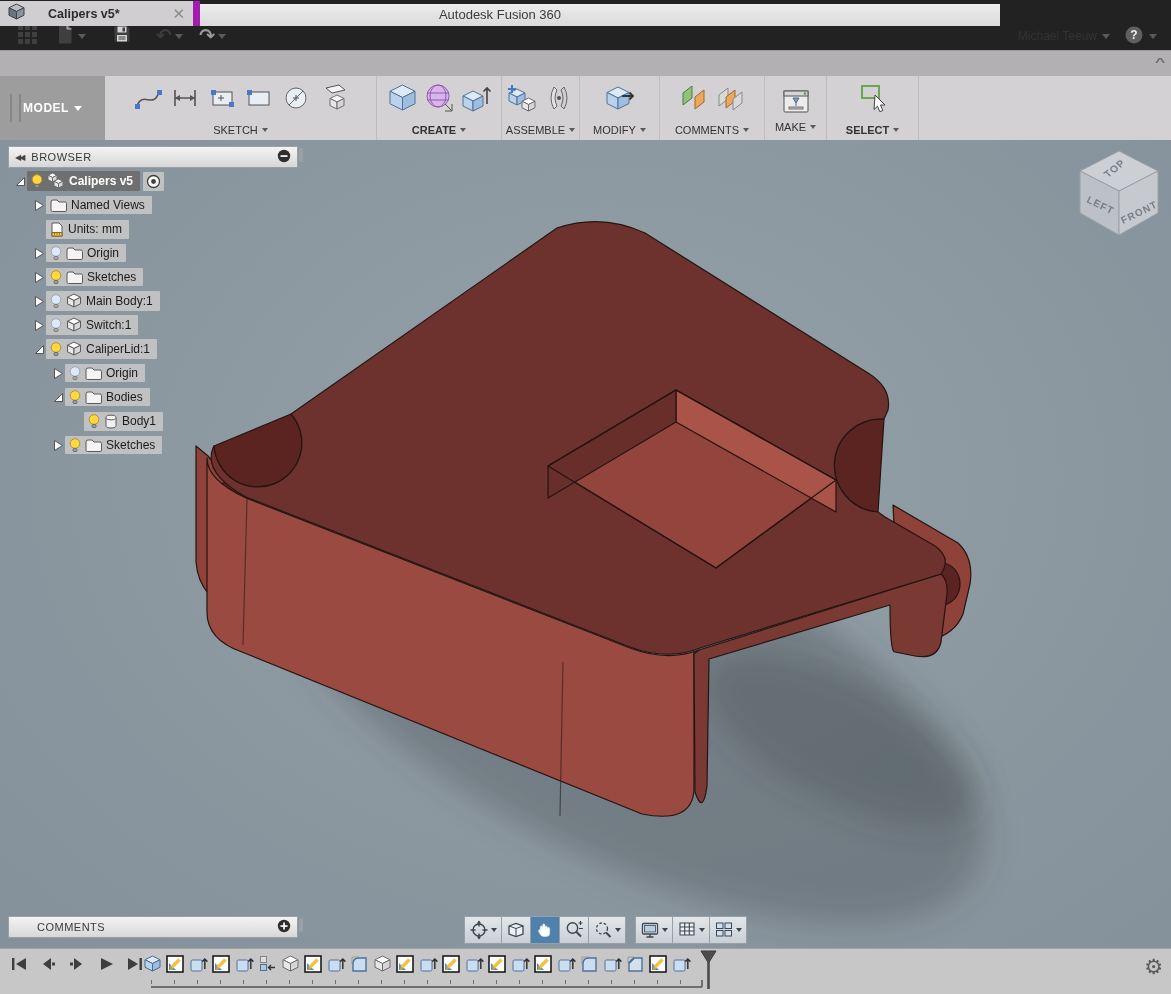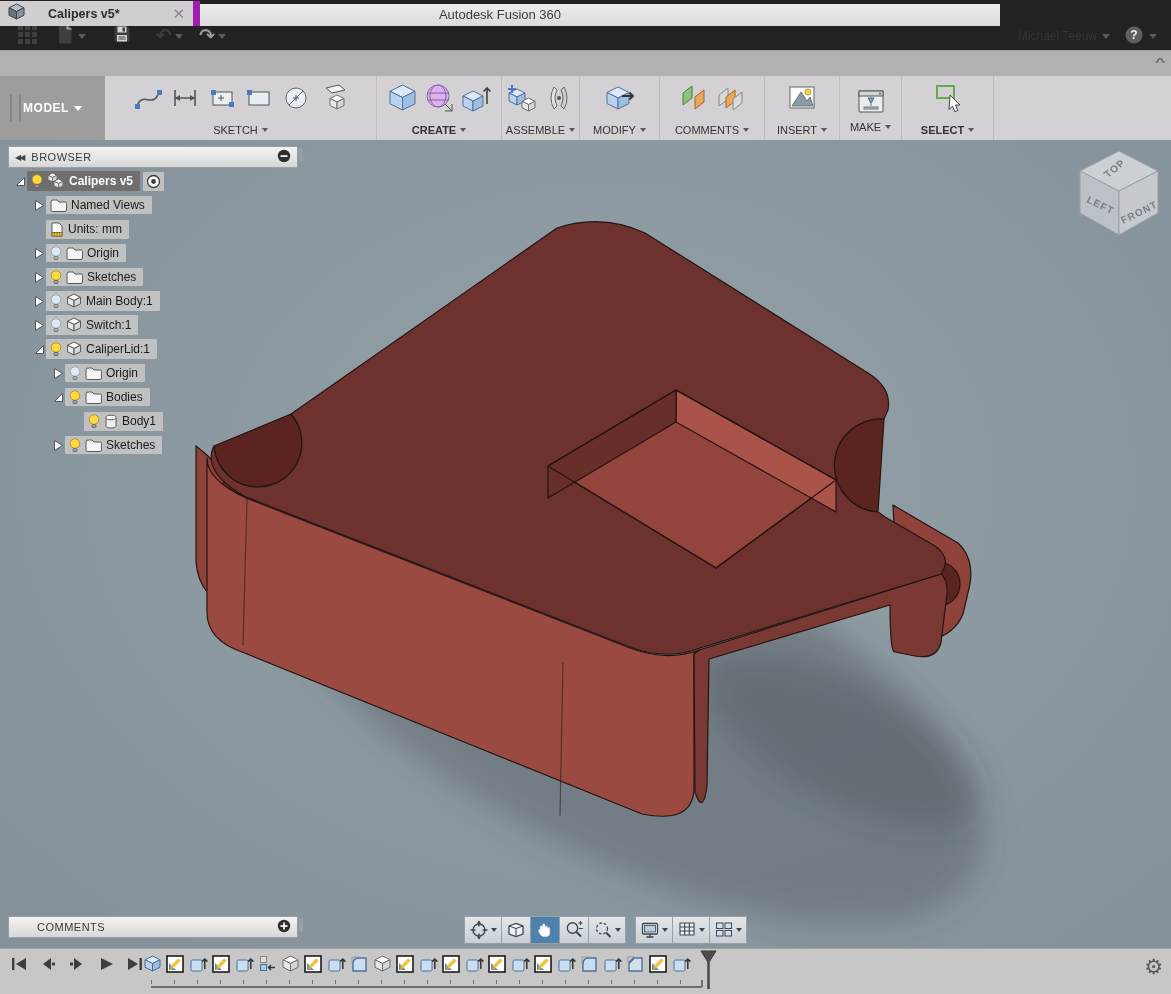--- a/index.html
+++ b/index.html
@@ -300,35 +300,20 @@
               <polygon points="11,26 11,15 20,8 20,19" fill="#eaa75e" stroke="#a3672a"></polygon>
               <polygon points="18,28 18,17 27,10 27,21" fill="#d9d9d9" stroke="#888"></polygon>
             </svg>
           </span>
         </div>
         <div class="rg-label">
           <span>COMMENTS</span>
           <span class="caret"></span>
         </div>
       </div>
-      <div class="ribbon-group" style="width: 75px;">
-        <div class="rg-icons">
-          <span class="icn" style="display: inline-flex;">
-            <svg width="32" height="32" viewBox="0 0 32 32">
-              <rect x="4" y="5" width="24" height="21" fill="#fdfdfd" stroke="#666"></rect>
-              <polygon points="6,24 15,10 21,19 24,15 27,24" fill="#8b9aa7" stroke="#69767f"></polygon>
-              <circle cx="22" cy="10" r="3" fill="#f2d24e" stroke="#c3a32a"></circle>
-            </svg>
-          </span>
-        </div>
-        <div class="rg-label">
-          <span>INSERT</span>
-          <span class="caret"></span>
-        </div>
-      </div>
       <div class="ribbon-group" style="width: 62px; justify-content: center;">
         <div class="rg-icons">
           <span class="icn" style="display: inline-flex;">
             <svg width="32" height="32" viewBox="0 0 32 32">
               <rect x="4" y="5" width="24" height="21" rx="1" fill="#ececec" stroke="#555"></rect>
               <rect x="4" y="5" width="24" height="5" fill="#d6d6d6" stroke="#555"></rect>
               <circle cx="25" cy="7.5" r="1.3" fill="#58a049"></circle>
               <polygon points="13,12 19,12 16,17" fill="#7aa3c8" stroke="#4a6c8e"></polygon>
               <path d="M16 17 v3" stroke="#4a6c8e"></path>
               <rect x="9" y="21" width="14" height="2" fill="#bbb" stroke="#777"></rect>

